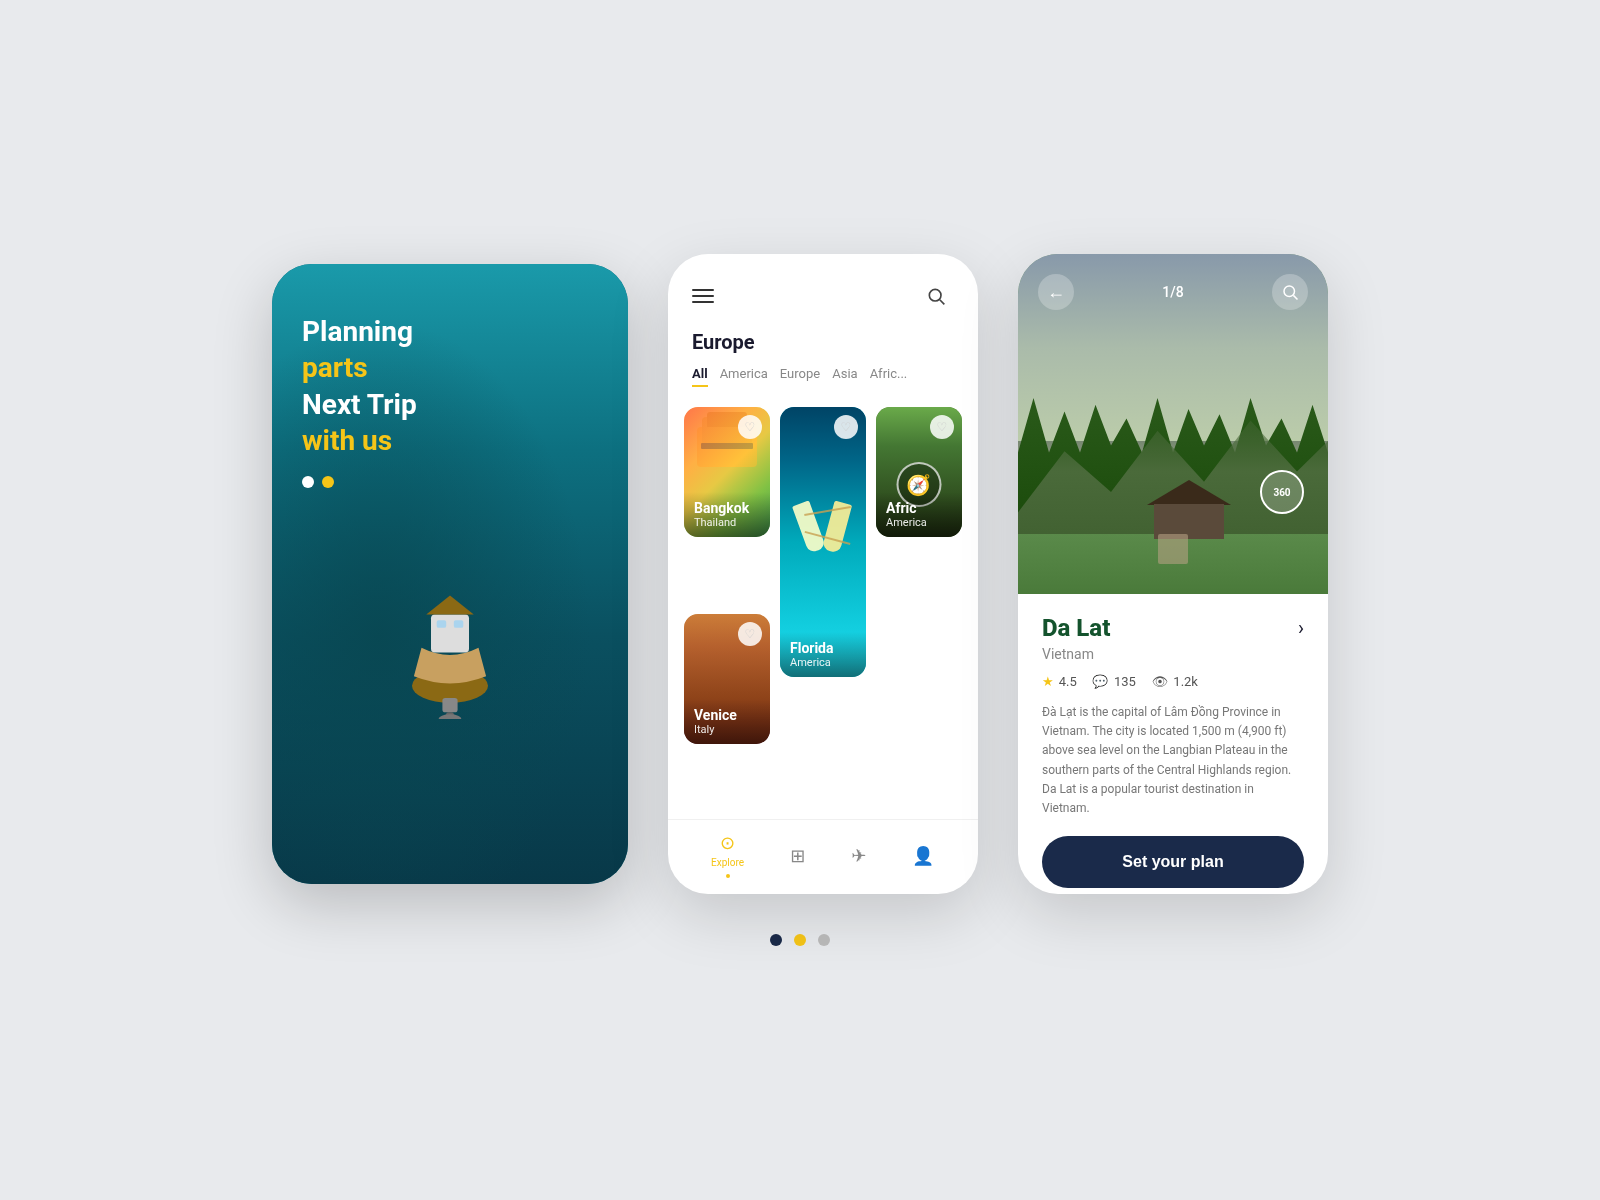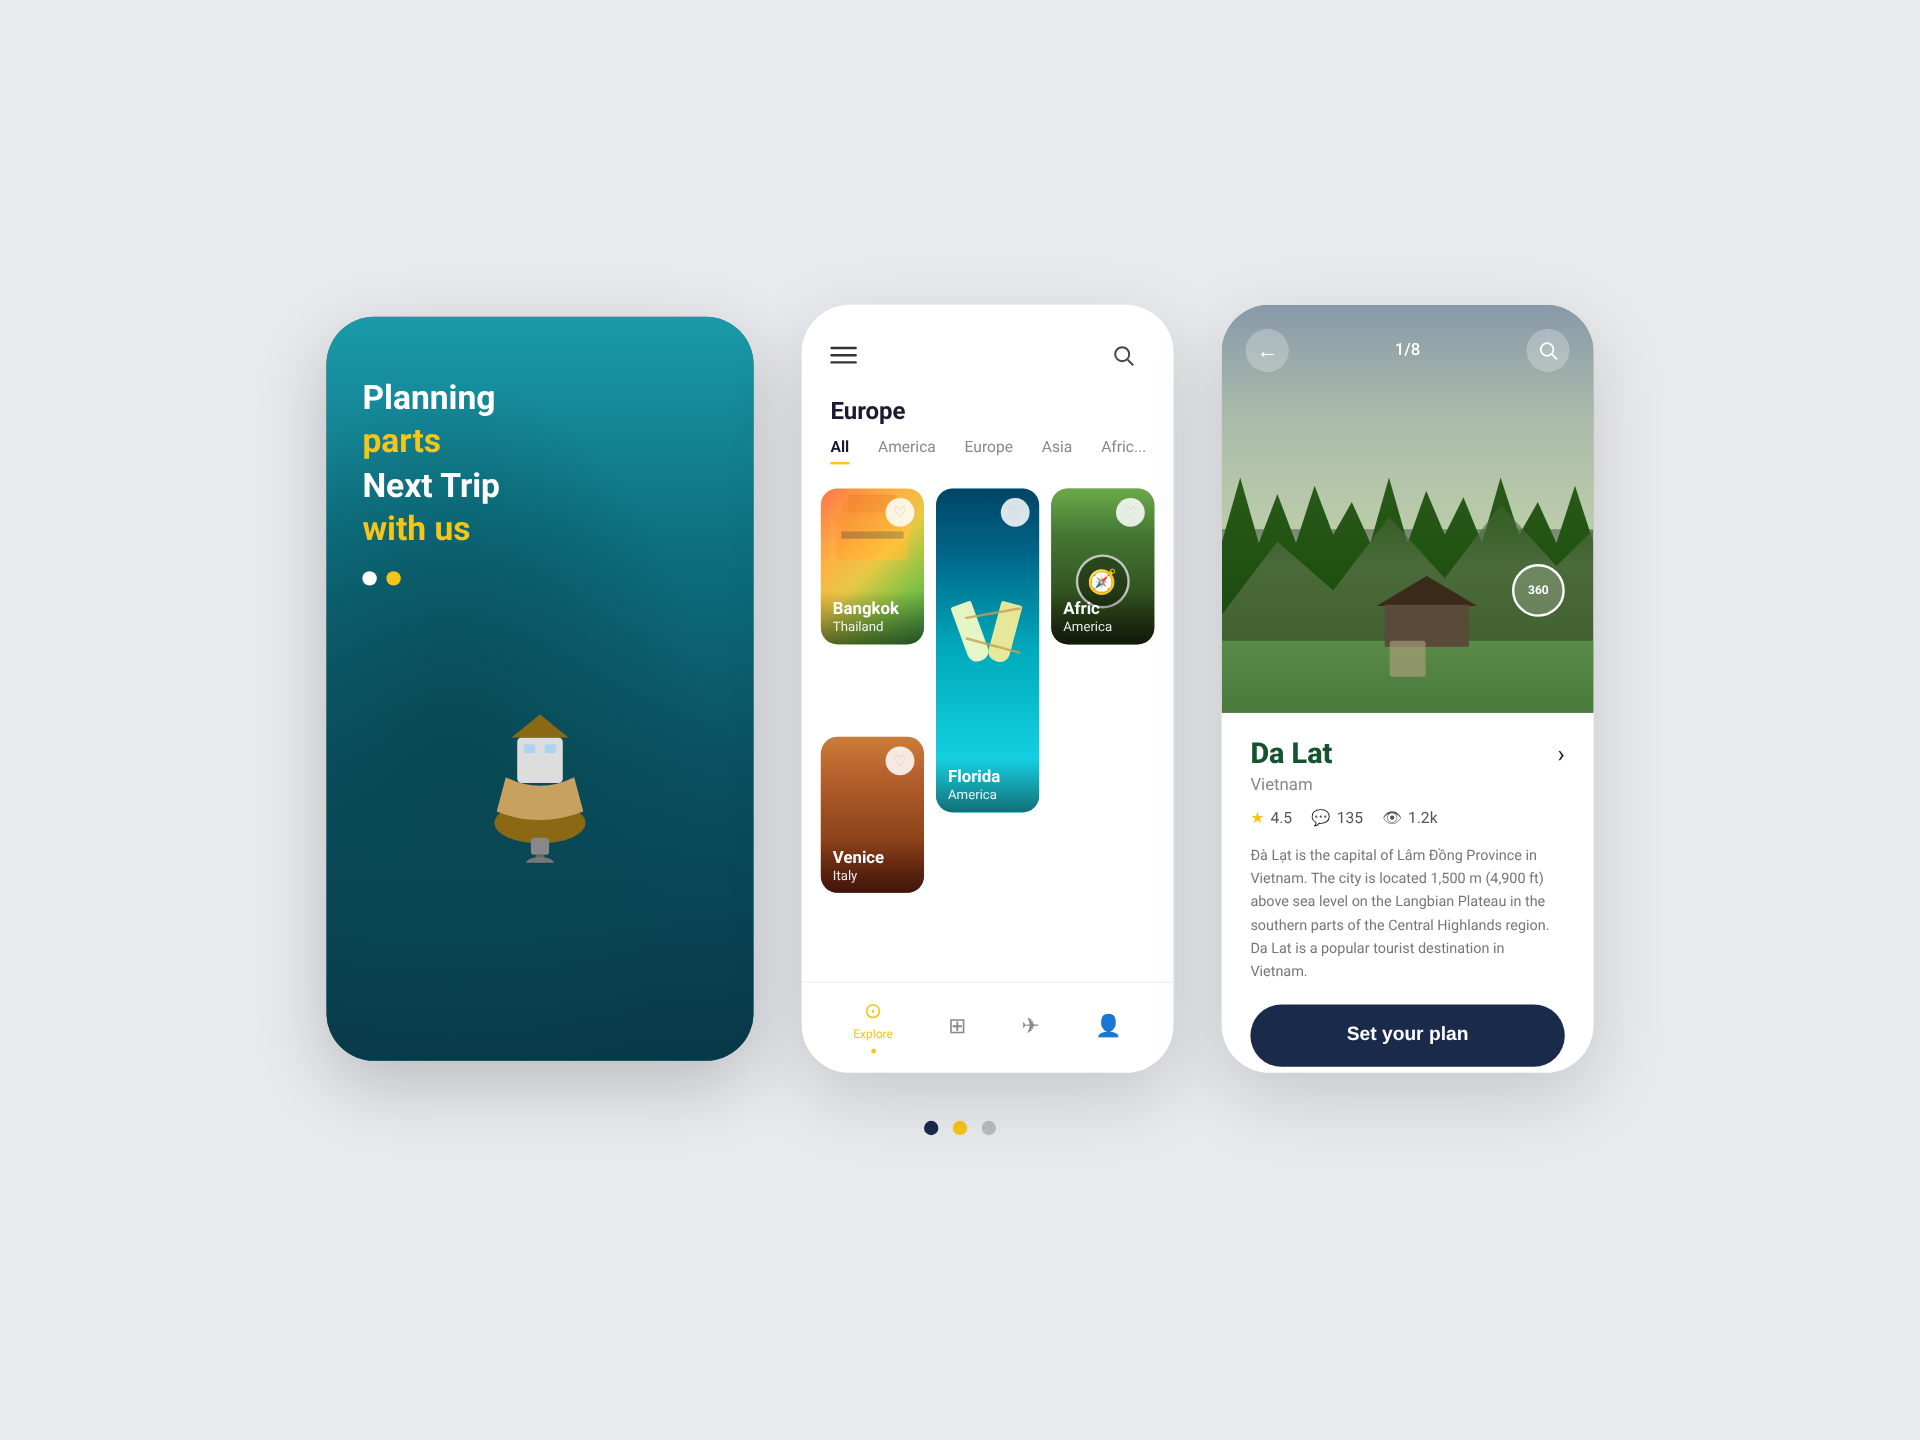--- a/index.html
+++ b/index.html
@@ -180,21 +180,21 @@
       cursor: pointer;
     }
     .phone2-section-title {
       padding: 4px 24px 8px;
       font-size: 20px;
       font-weight: 700;
       color: #1a1a2e;
     }
     .phone2-tabs {
       display: flex;
-      gap: 24px;
+      gap: 12px;
       padding: 4px 24px 12px;
       border-bottom: none;
     }
     .tab-item {
       font-size: 13px;
       color: #888;
       cursor: pointer;
       padding-bottom: 4px;
     }
     .tab-item.active {

